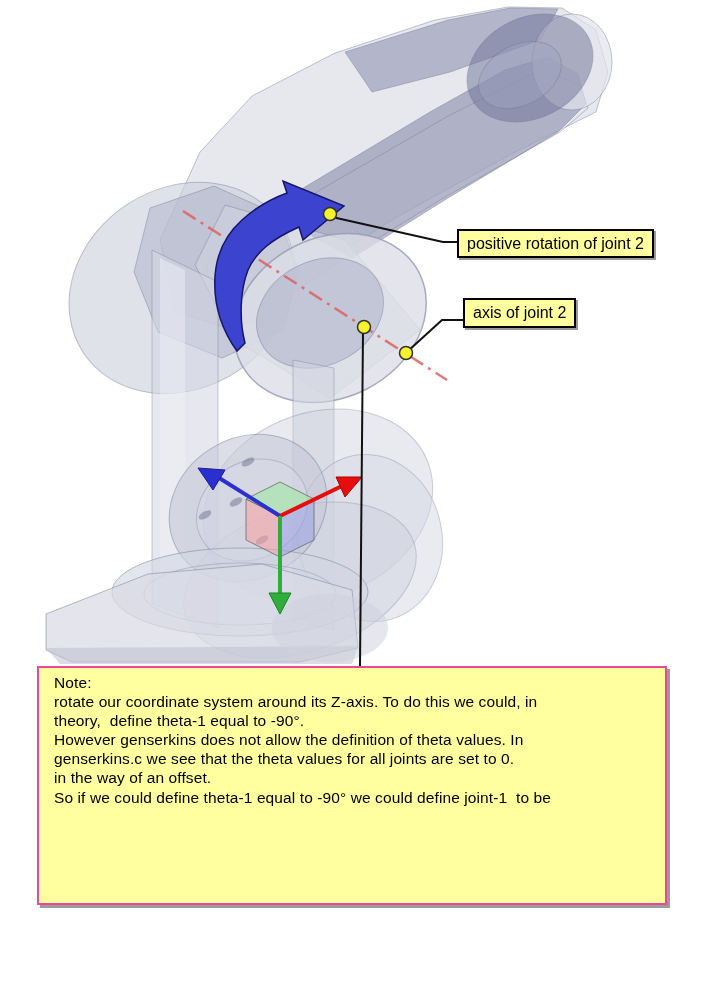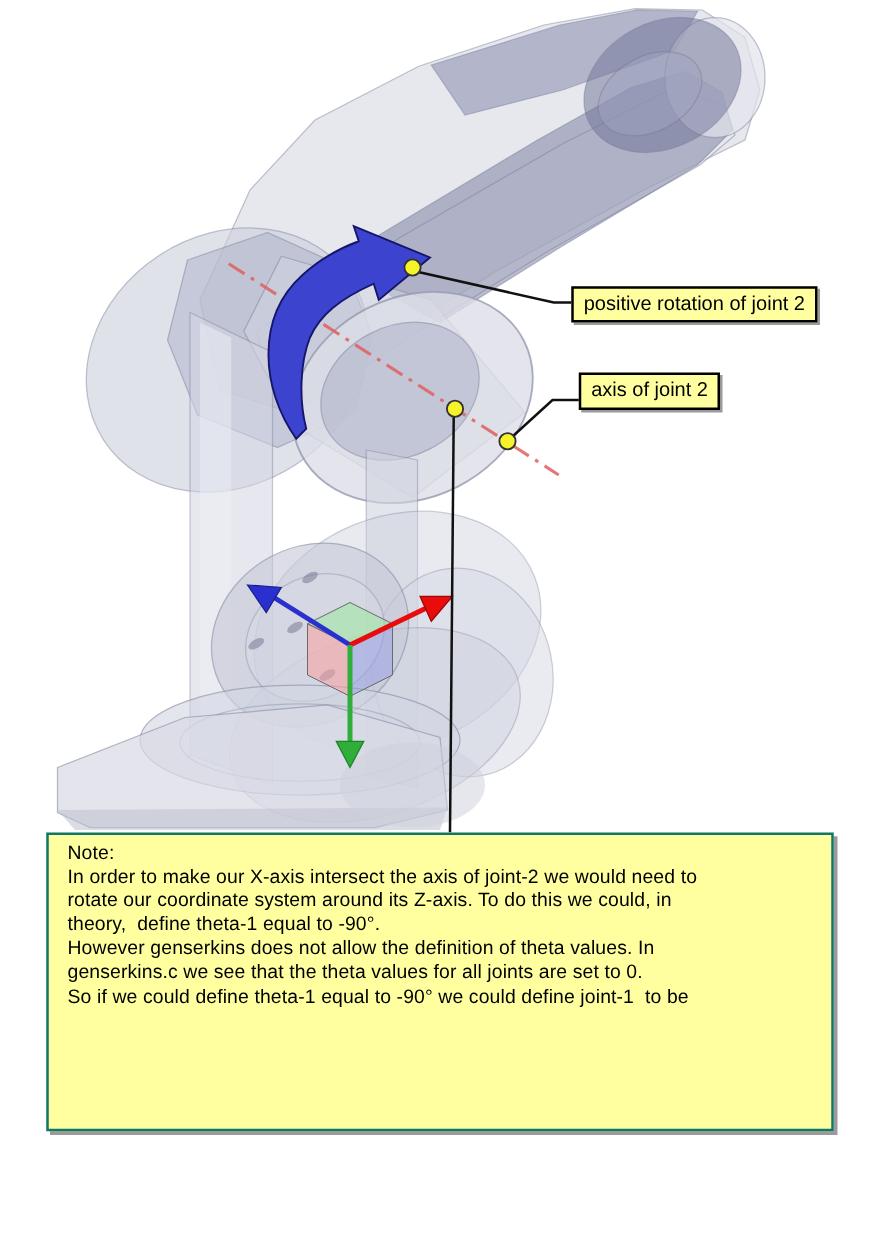--- a/index.html
+++ b/index.html
@@ -17,21 +17,21 @@
     padding:1px 8px 2px 8px;
     white-space:nowrap;
     box-sizing:border-box;
   }
   #lbl-rotation{left:457px;top:229px;height:29px;}
   #lbl-axis{left:463px;top:298px;height:30px;}
   .note-box{
     position:absolute;
     left:37px;top:666px;width:630px;height:239px;
     background:#ffffa0;
-    border:2px solid #0f766e;
+    border:2px solid #ec4899;
     box-shadow:3px 3px 0 rgba(130,130,130,0.8);
     box-sizing:border-box;
     padding:5px 6px 4px 15px;
     font-size:15.5px;
   }
   .note-line{
     line-height:19.1px;
     white-space:pre;
     letter-spacing:0.1px;
   }
@@ -130,20 +130,20 @@
       <circle cx="406" cy="353" r="6.5"></circle>
     </g>
   </svg>
 
   <div class="callout-label" id="lbl-rotation">positive rotation of joint 2</div>
 
   <div class="callout-label" id="lbl-axis">axis of joint 2</div>
 
   <div class="note-box">
       <div class="note-line">Note:</div>
-      <div class="note-line">In order to make our X-axis intersect the axis of joint-2 we would need to</div>
       <div class="note-line">rotate our coordinate system around its Z-axis. To do this we could, in</div>
       <div class="note-line">theory,  define theta-1 equal to -90°.</div>
       <div class="note-line">However genserkins does not allow the definition of theta values. In</div>
       <div class="note-line">genserkins.c we see that the theta values for all joints are set to 0.</div>
+      <div class="note-line">in the way of an offset.</div>
       <div class="note-line">So if we could define theta-1 equal to -90° we could define joint-1  to be</div>
     </div>
 </div>
 
 </body></html>

